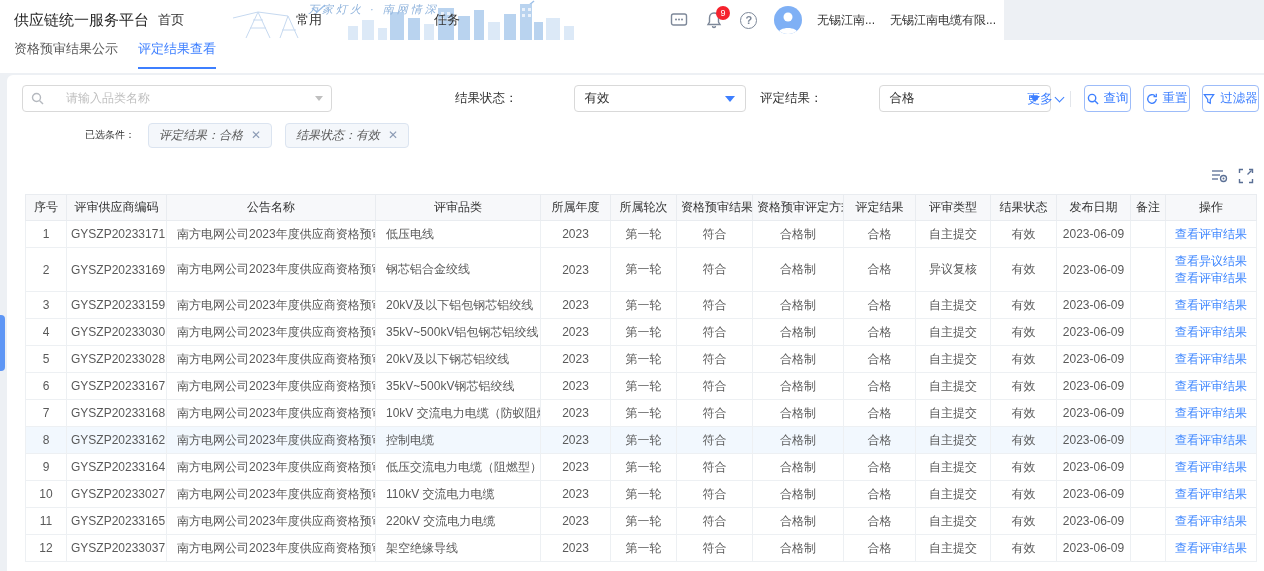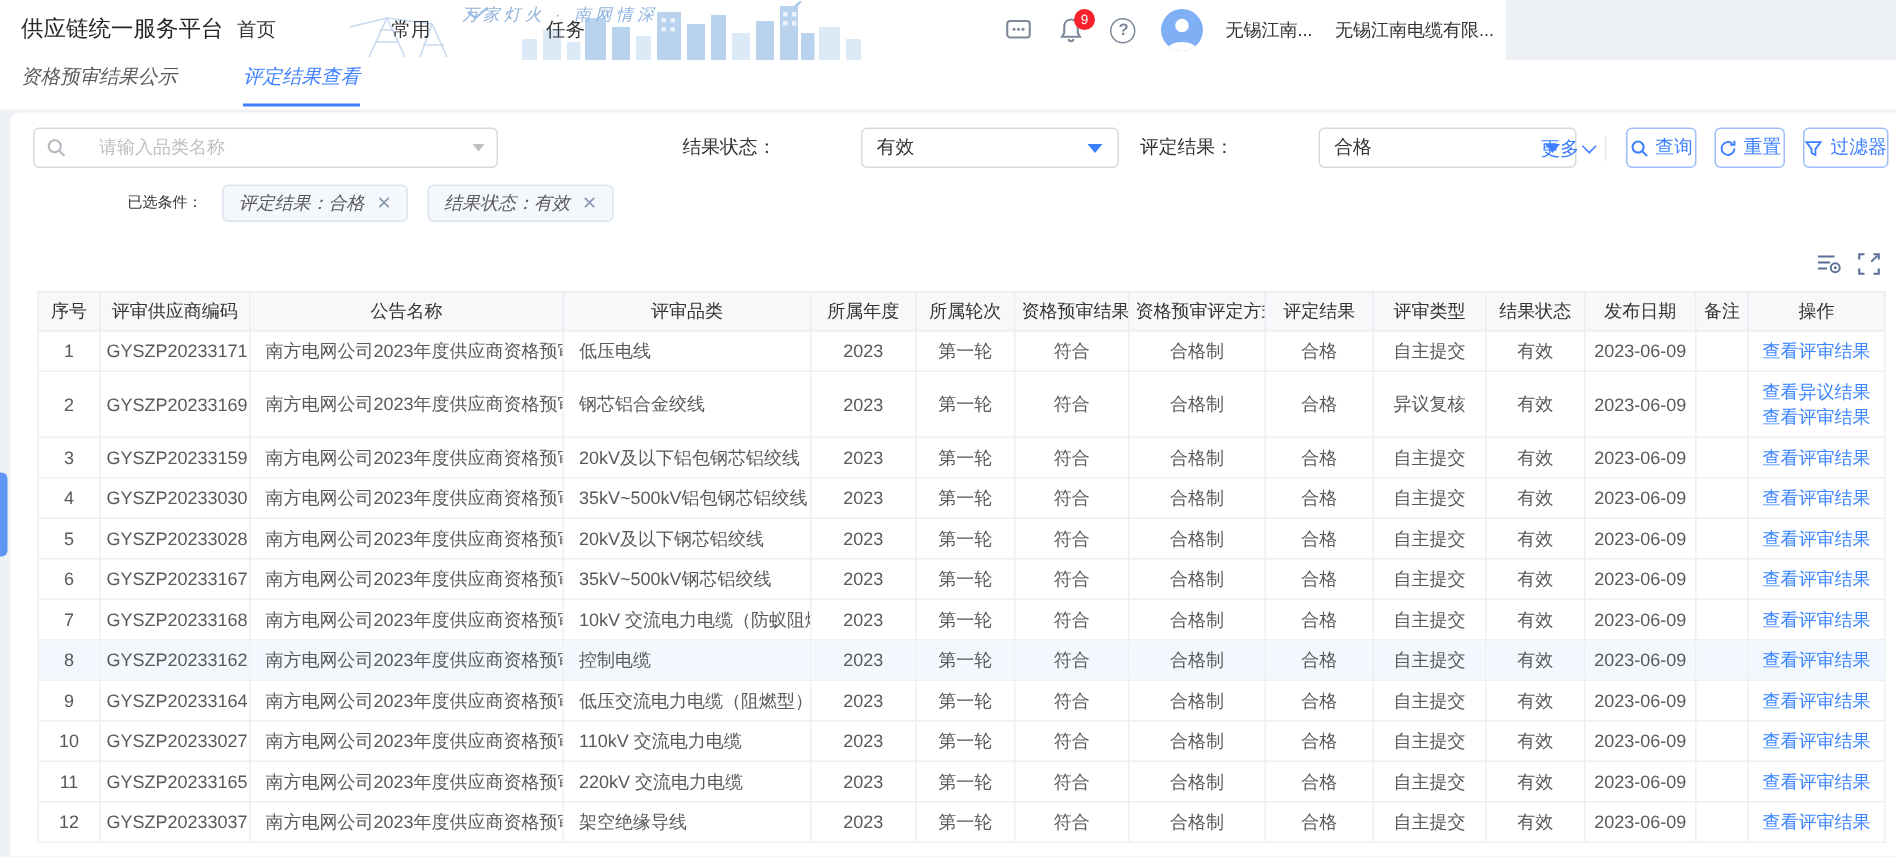--- a/index.html
+++ b/index.html
@@ -3,35 +3,35 @@
 <meta charset="utf-8">
 <style>
   * { margin:0; padding:0; box-sizing:border-box; }
   html,body { width:1264px; height:571px; overflow:hidden; }
   body { font-family:"Liberation Sans","DejaVu Sans",sans-serif; background:#edf0f4; color:#333; }
   .screen { position:relative; width:1264px; height:571px; }
 
   
   .topbar { position:absolute; top:0; left:0; width:1004px; height:40px; background:#fff; z-index:5; }
   .app-title { position:absolute; left:14px; top:0; line-height:40px; font-size:15px; color:#262626; }
-  .main-nav { position:absolute; left:158px; top:0; height:40px; display:flex; align-items:center; gap:77px; font-size:13px; color:#333; z-index:3; }
+  .main-nav { position:absolute; left:158px; top:0; height:40px; display:flex; align-items:center; gap:112px; font-size:13px; color:#333; z-index:3; }
   .main-nav span { cursor:pointer; }
 
   .skyline { position:absolute; left:228px; top:0; width:348px; height:40px; overflow:hidden; z-index:1; }
   .slogan { position:absolute; left:80px; top:2px; font-size:11px; font-style:italic; letter-spacing:3px; color:#8fb3dc; white-space:nowrap; }
 
   .topbar-right { position:absolute; right:8px; top:0; height:40px; display:flex; align-items:center; gap:15px; z-index:4; }
   .tb-icon { position:relative; width:20px; height:20px; display:flex; align-items:center; justify-content:center; cursor:pointer; }
   .badge { position:absolute; top:-4px; right:-6px; min-width:14px; height:14px; border-radius:7px; background:#f5222d; color:#fff; font-size:9px; line-height:14px; text-align:center; padding:0 2px; }
   .help-circle { width:17px; height:17px; border:1.4px solid #7d8899; border-radius:50%; color:#7d8899; font-size:11px; font-weight:bold; display:flex; align-items:center; justify-content:center; }
   .avatar { width:28px; height:28px; border-radius:50%; background:#7fb0f5; display:flex; align-items:flex-end; justify-content:center; overflow:hidden; }
   .user-short, .user-full { font-size:12px; color:#333; white-space:nowrap; }
 
   
-  .tabbar { position:absolute; top:40px; left:0; width:1264px; height:33px; background:#fff; display:flex; align-items:center; padding-left:14px; gap:44px; z-index:4;font-style:italic; }
+  .tabbar { position:absolute; top:40px; left:0; width:1264px; height:33px; background:#fff; display:flex; align-items:flex-start; padding-left:14px; gap:20px; z-index:4; }
   .tab { font-size:13px; color:#595959; padding-bottom:9px; cursor:pointer; border-bottom:2px solid transparent; }
   .tab.active { color:#3d7fff; border-bottom-color:#3d7fff; }
 
   
   .page-bg { position:absolute; top:73px; left:0; width:1264px; height:498px; background:#edf0f4; }
   .card { position:absolute; top:2px; left:7px; width:1257px; height:496px; background:#fff; border-radius:6px 0 0 0; }
 
   
   .filter-row { position:absolute; top:10px; left:0; width:1257px; height:28px; }
   .search-select { position:absolute; left:15px; top:0; width:310px; height:27px; border:1px solid #d9d9d9; border-radius:4px; display:flex; align-items:center; padding:0 8px; gap:22px; background:#fff; cursor:text; }

